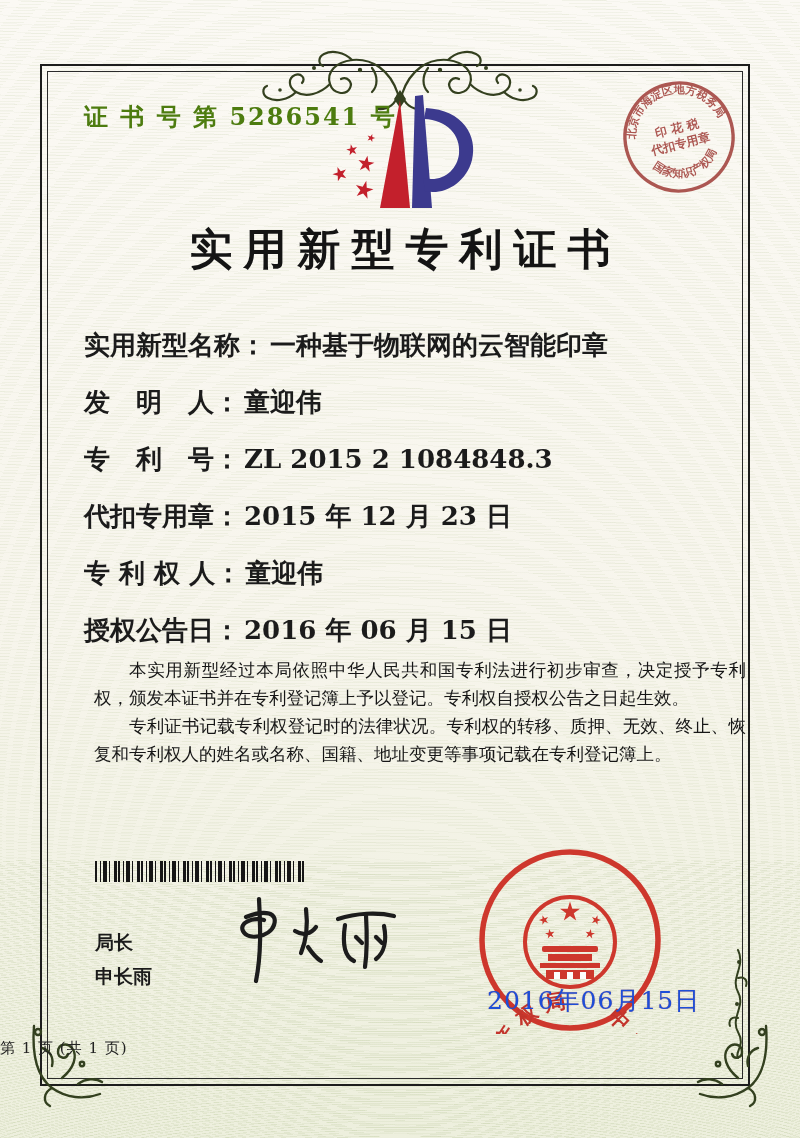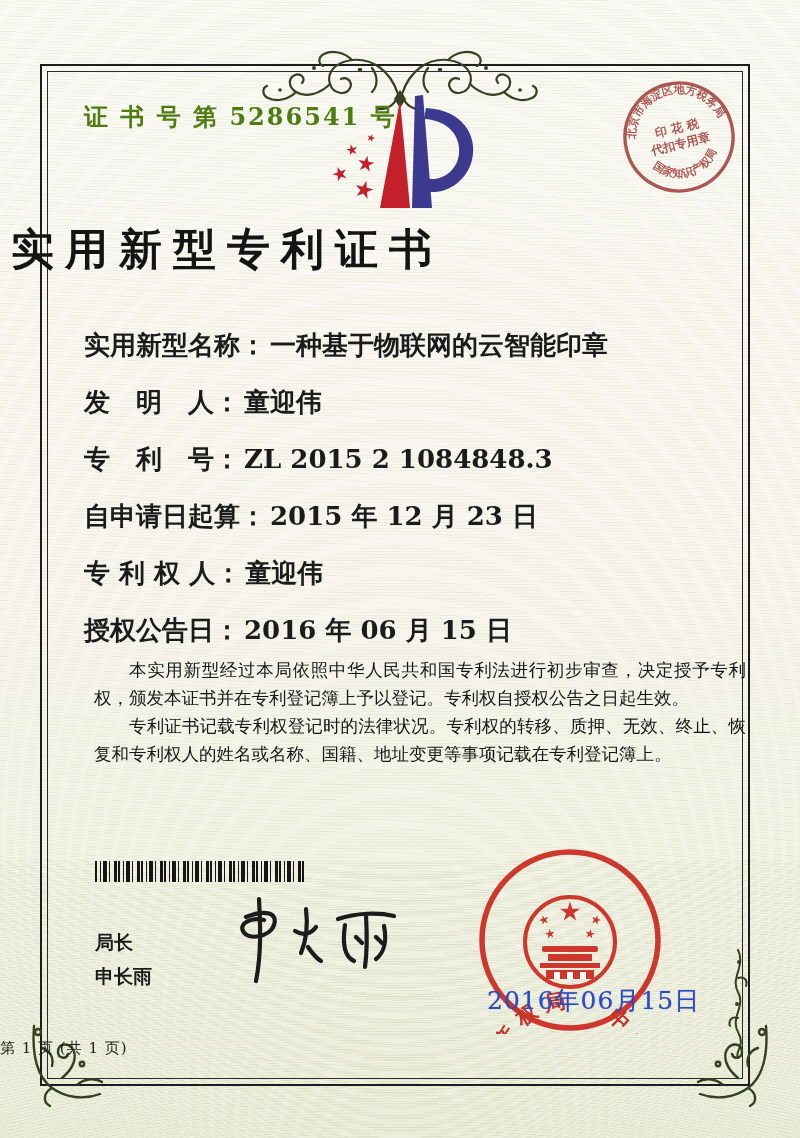--- a/index.html
+++ b/index.html
@@ -43,21 +43,21 @@
     position:absolute; left:84px; top:101px;
     font-size:24px; font-weight:bold; color:#4d7c0f; letter-spacing:2px;
   }
   .logo { position:absolute; left:308px; top:92px; width:180px; height:126px; }
   .tax-stamp {
     position:absolute; left:620px; top:78px; width:118px; height:118px;
     opacity:.82; transform:rotate(-14deg);
   }
   .title {
     position:absolute; left:0; top:221px; width:800px;
-    text-align:left; font-size:43px; font-weight:bold; color:#141414;
+    text-align:center; font-size:43px; font-weight:bold; color:#141414;
     letter-spacing:11px; text-indent:11px;
   }
   .fields { position:absolute; left:84px; top:328px; width:640px; }
   .field-row { height:57px; font-size:26px; color:#1b1b1b; white-space:nowrap; }
   .field-label { font-weight:bold; }
   .field-value { font-weight:600; margin-left:4px; }
   .body-text {
     position:absolute; left:94px; top:656px; width:652px;
     font-size:17.5px; line-height:28px; color:#161616; text-align:justify;
     font-weight:500;
@@ -187,21 +187,21 @@
   <div class="field-row">
     <span class="field-label">实用新型名称：</span><span class="field-value">一种基于物联网的云智能印章</span>
   </div>
   <div class="field-row">
     <span class="field-label">发　明　人：</span><span class="field-value">童迎伟</span>
   </div>
   <div class="field-row">
     <span class="field-label">专　利　号：</span><span class="field-value">ZL 2015 2 1084848.3</span>
   </div>
   <div class="field-row">
-    <span class="field-label">自申请日起算：</span><span class="field-value">2015 年 12 月 23 日</span>
+    <span class="field-label">代扣专用章：</span><span class="field-value">2015 年 12 月 23 日</span>
   </div>
   <div class="field-row">
     <span class="field-label">专 利 权 人：</span><span class="field-value">童迎伟</span>
   </div>
   <div class="field-row">
     <span class="field-label">授权公告日：</span><span class="field-value">2016 年 06 月 15 日</span>
   </div>
 </div>
 
 <div class="body-text">

